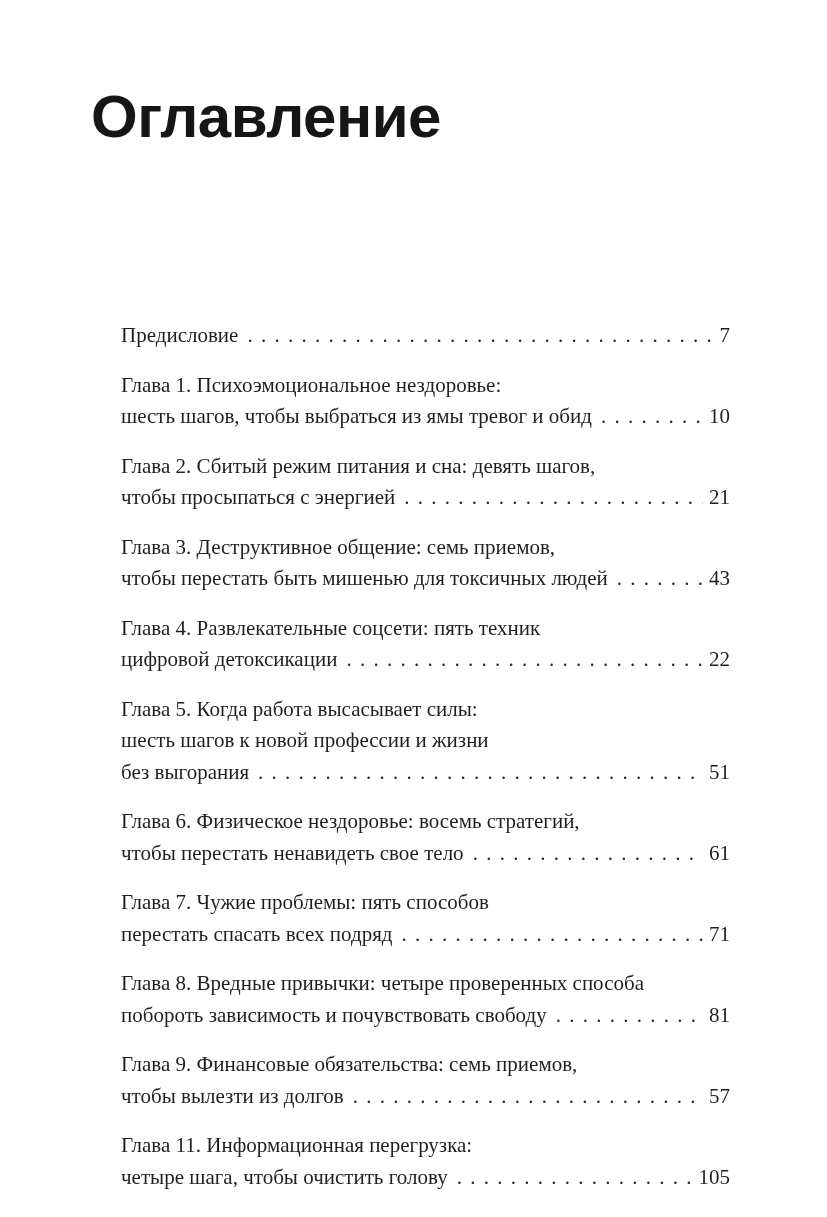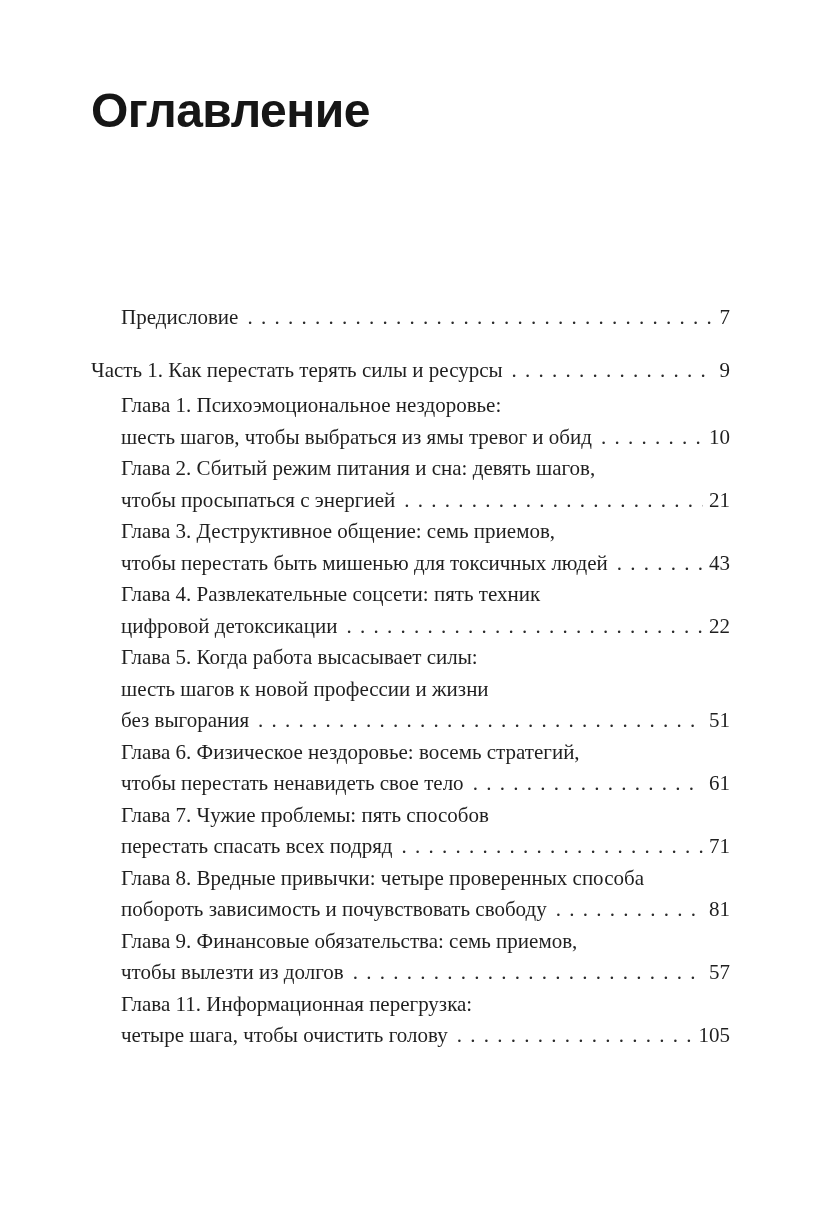--- a/index.html
+++ b/index.html
@@ -15,35 +15,36 @@
     overflow: hidden;
     font-family: "Liberation Serif", serif;
   }
   .page-title {
     position: absolute;
     left: 91px;
     top: 87px;
     margin: 0;
     font-family: "Liberation Sans", sans-serif;
     font-weight: 700;
-    font-size: 48px;
+    font-size: 60px;
     line-height: 1;
     letter-spacing: -0.5px;
     color: #161616;
   }
   .toc {
     position: absolute;
     left: 91px;
     top: 302px;
     width: 639px;
   }
   .entry {
     font-size: 21px;
     line-height: 31.5px;
     color: #1f1f1f;
+    margin-top: 18px;
   }
   .entry.indent {
     padding-left: 30px;
   }
   .entry.part {
     margin-top: 21px;
     margin-bottom: 4px;
   }
   .line {
     display: flex;
@@ -73,27 +74,20 @@
 <body>
 
 <div class="page">
   <h1 class="page-title">Оглавление</h1>
   <div class="toc" id="toc">
       <div class="entry indent">
         <div class="line">
           <span class="label">Предисловие</span>
           <span class="leader"></span>
           <span class="pagenum">7</span>
-        </div>
-      </div>
-      <div class="entry part">
-        <div class="line">
-          <span class="label">Часть 1. Как перестать терять силы и ресурсы</span>
-          <span class="leader"></span>
-          <span class="pagenum">9</span>
         </div>
       </div>
       <div class="entry indent">
         <div class="line">
           <span class="label">Глава 1. Психоэмоциональное нездоровье:</span>
         </div>
         <div class="line">
           <span class="label">шесть шагов, чтобы выбраться из ямы тревог и обид</span>
           <span class="leader"></span>
           <span class="pagenum">10</span>

